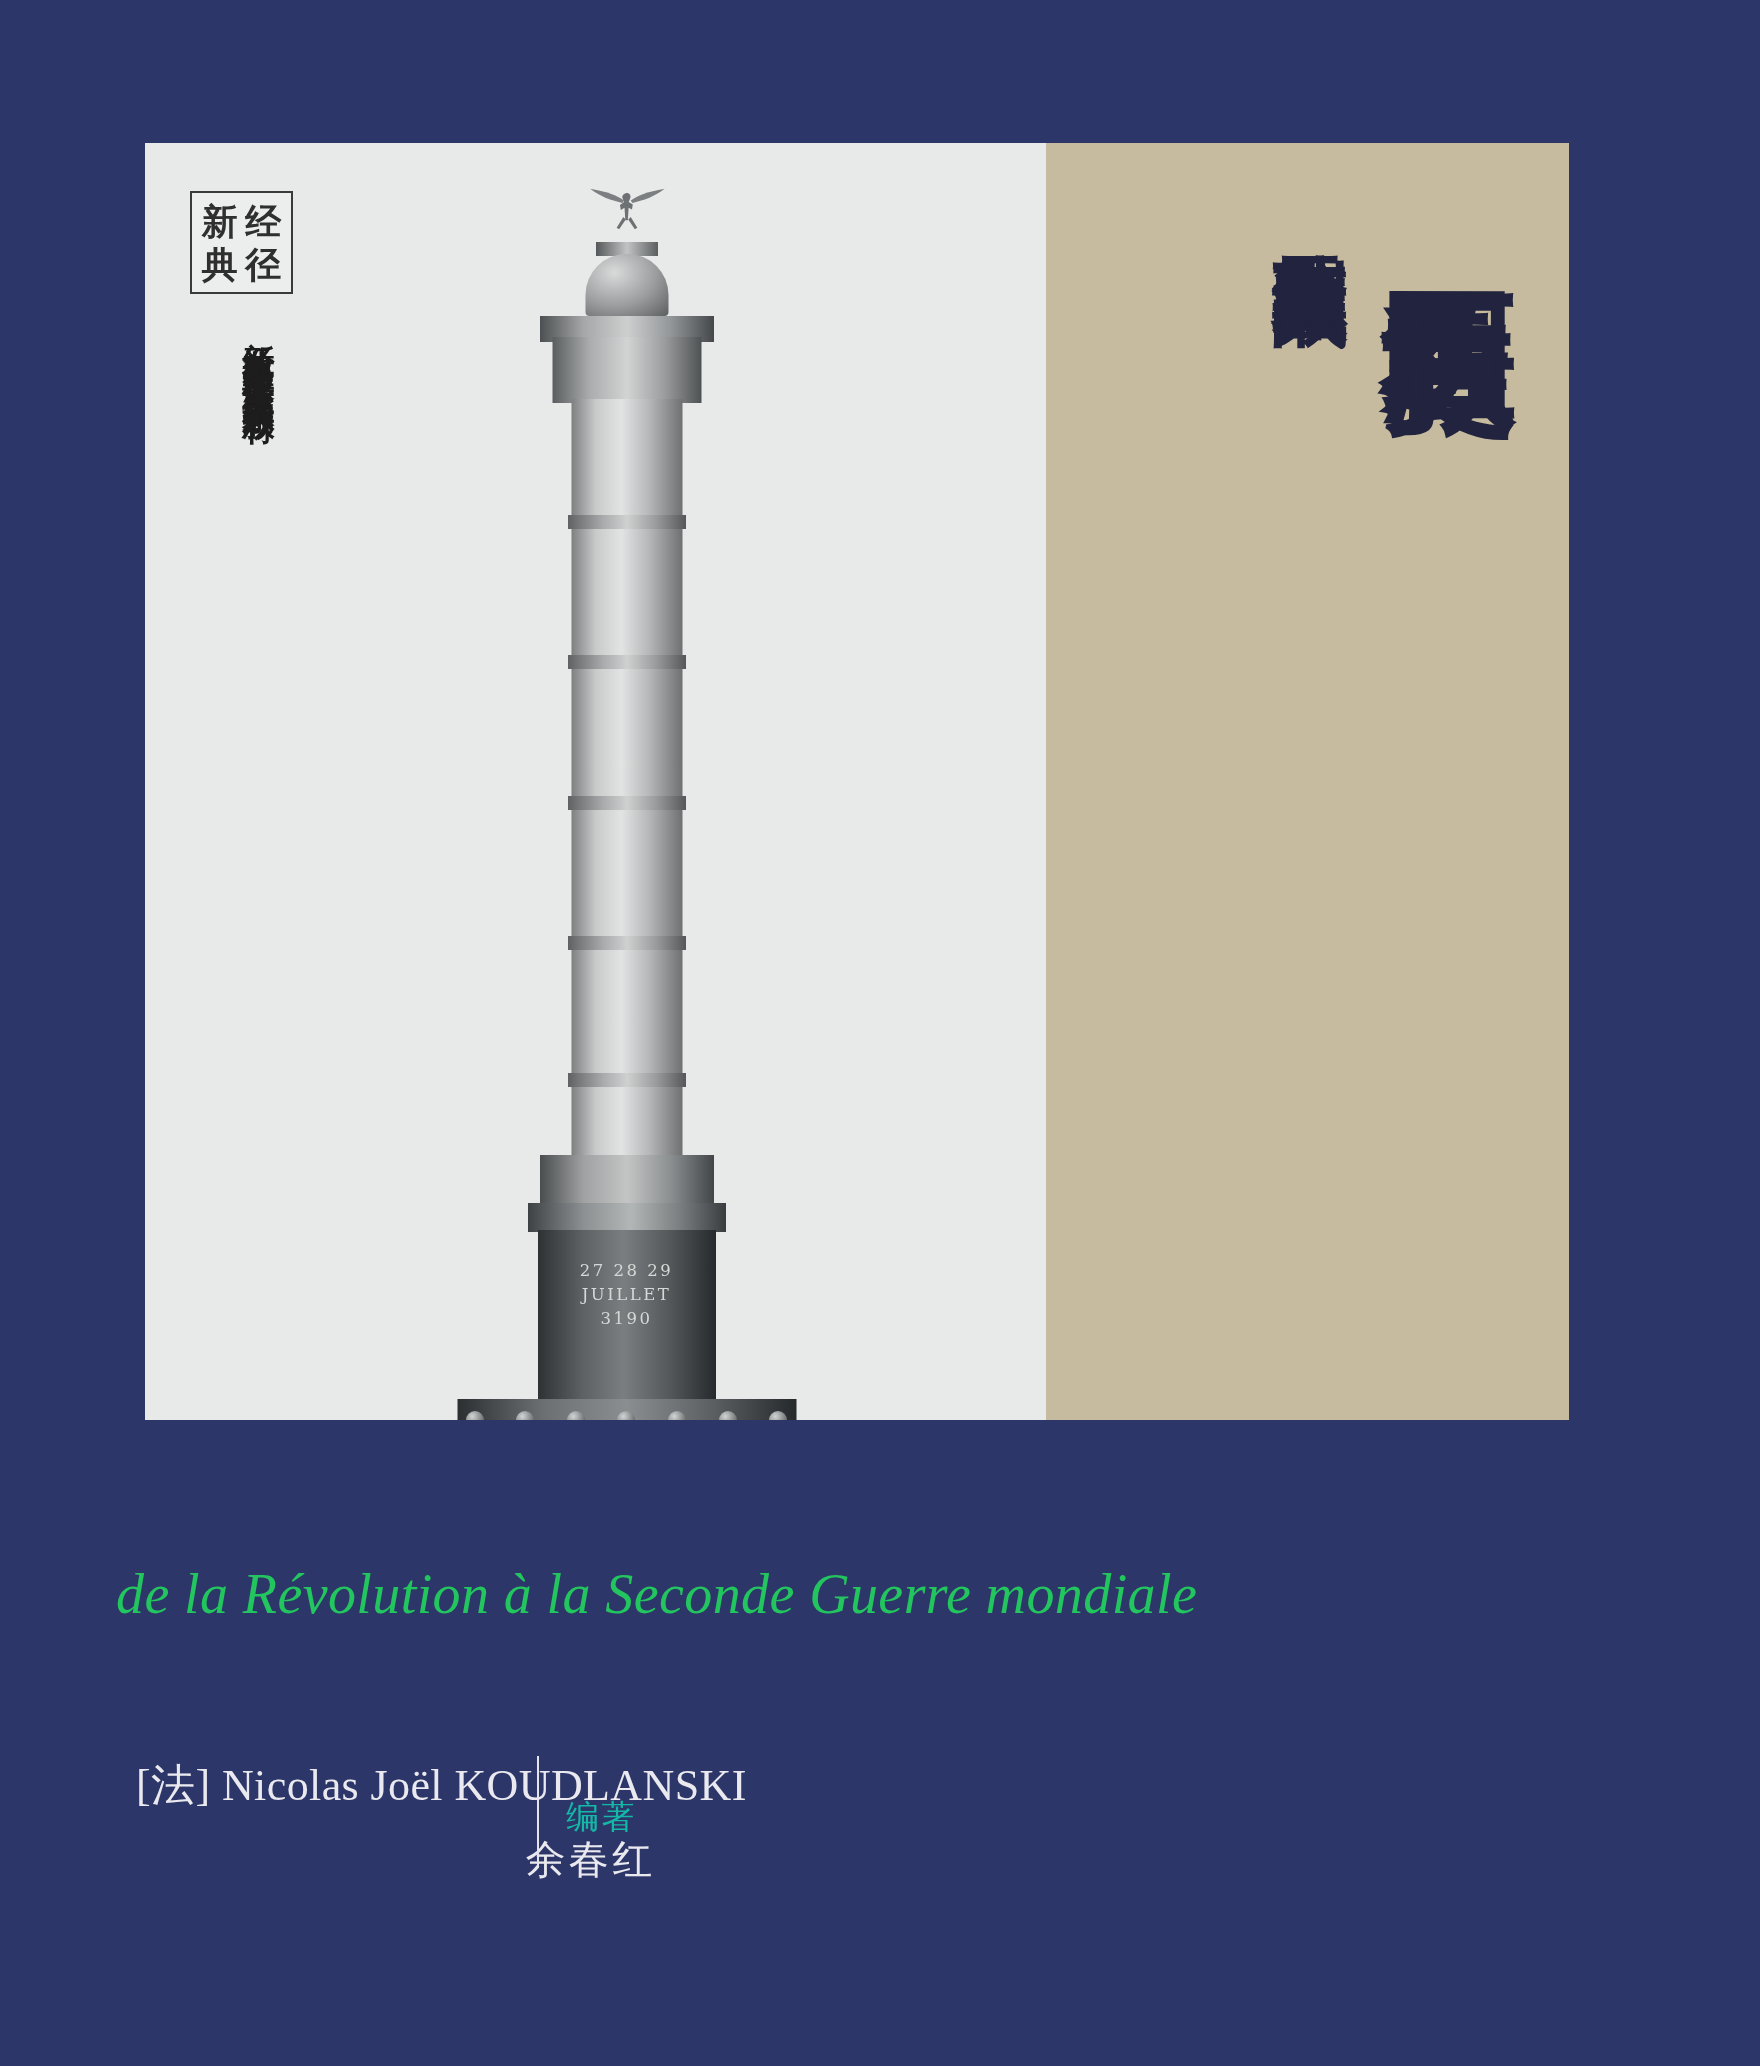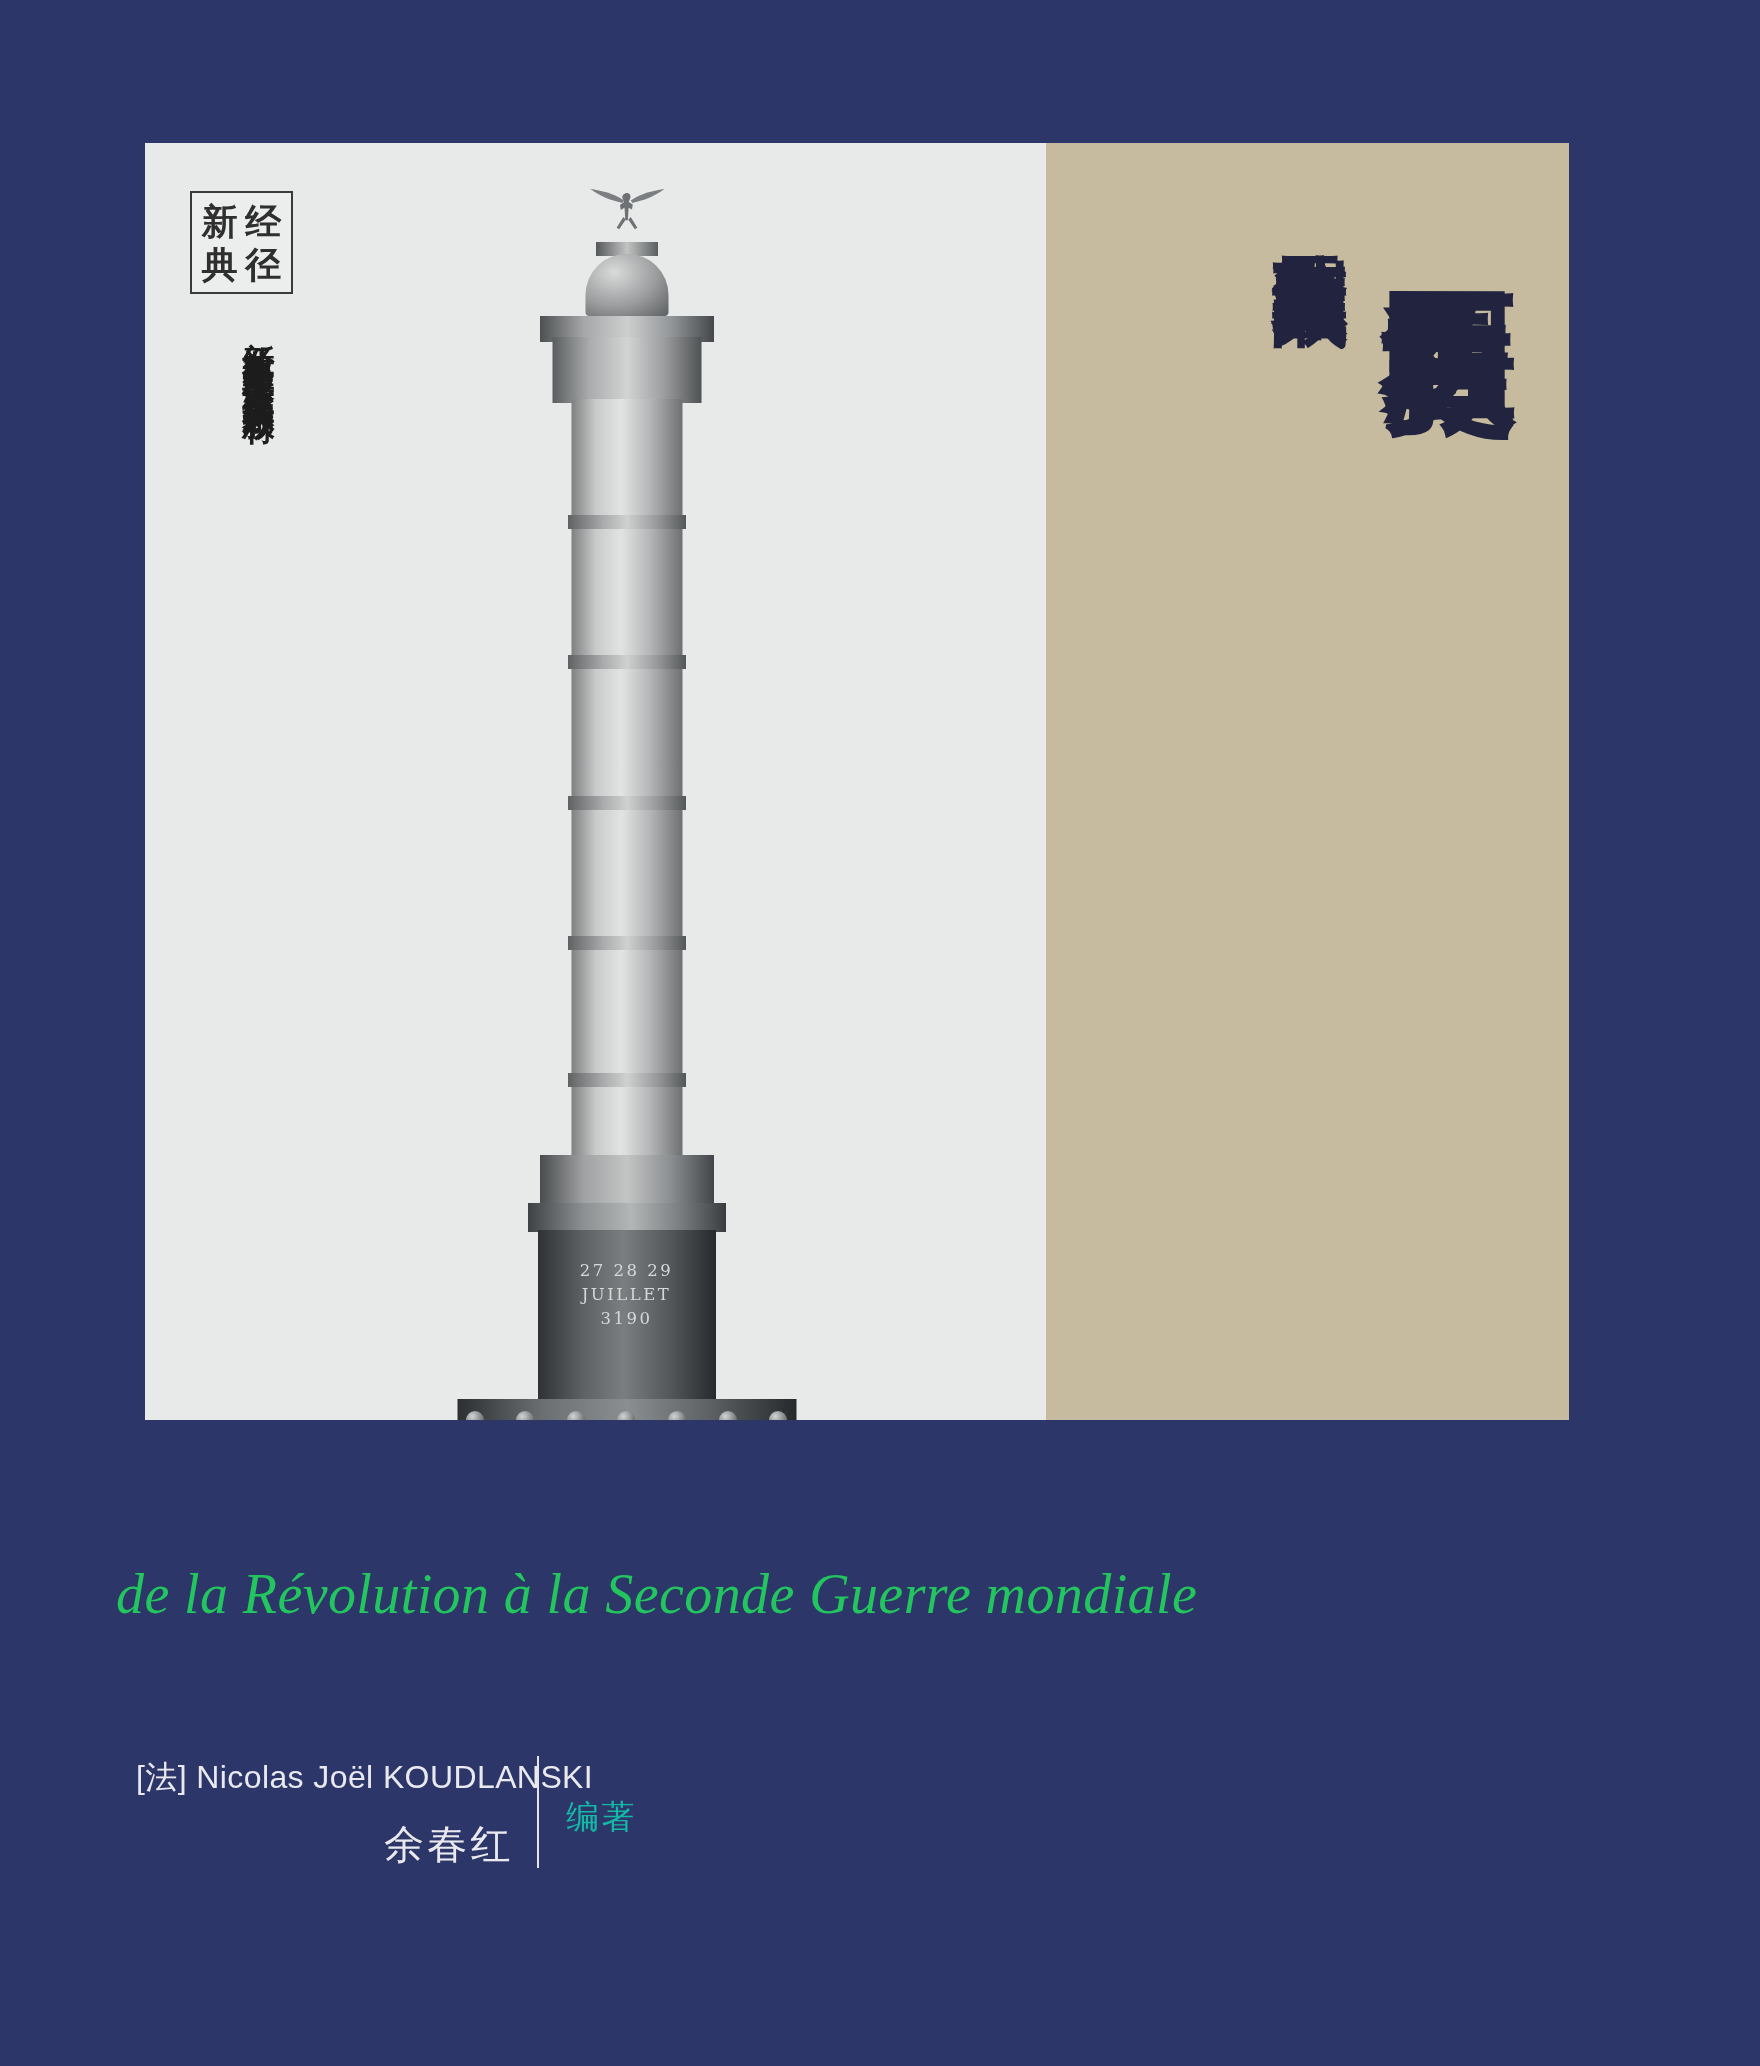--- a/index.html
+++ b/index.html
@@ -255,31 +255,32 @@
 
   
   .authors {
     position: absolute;
     left: 136px;
     top: 1756px;
     width: 661px;
     color: #e9e9ef;
   }
   .author-line {
-    font-family: Liberation Sans, sans-serif;
-    font-size: 32px;
+    font-family: Liberation Serif, serif;
+    font-size: 44px;
     letter-spacing: 0.4px;
     white-space: nowrap;
   }
   .author-cn {
     font-family: "DejaVu Sans", sans-serif;
     font-size: 40px;
     letter-spacing: 3.3px;
     margin-top: 17.4px;
     margin-left: 248px;
+    text-align: center;
   }
   .role-rule {
     position: absolute;
     left: 537px;
     top: 1756px;
     width: 1.7px;
     height: 112px;
     background: #e4e4ea;
   }
   .role-label {

